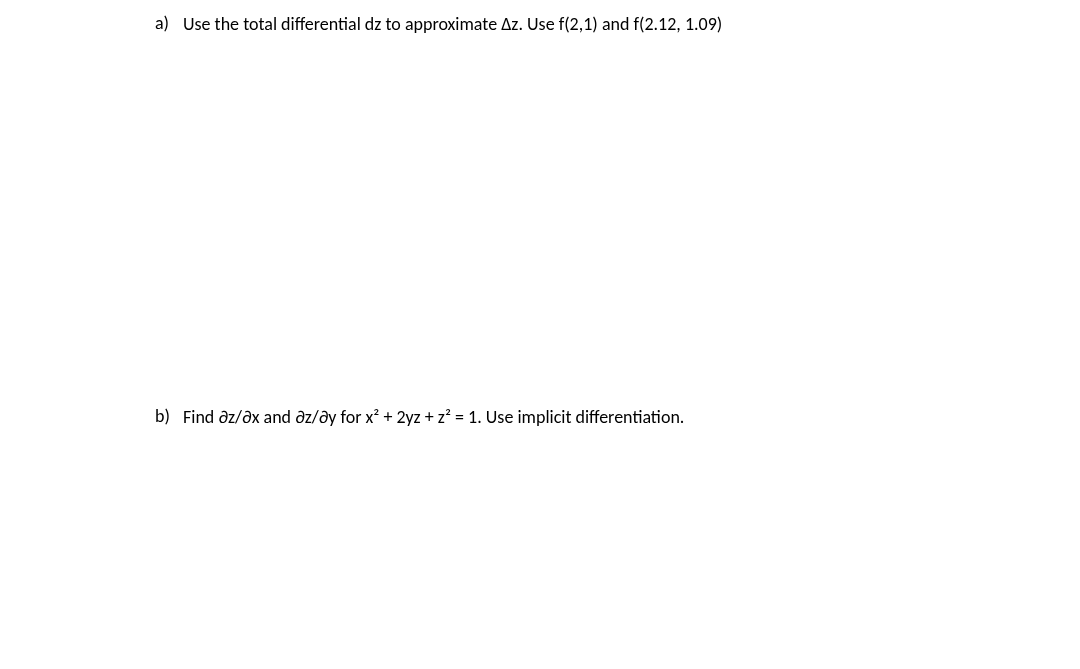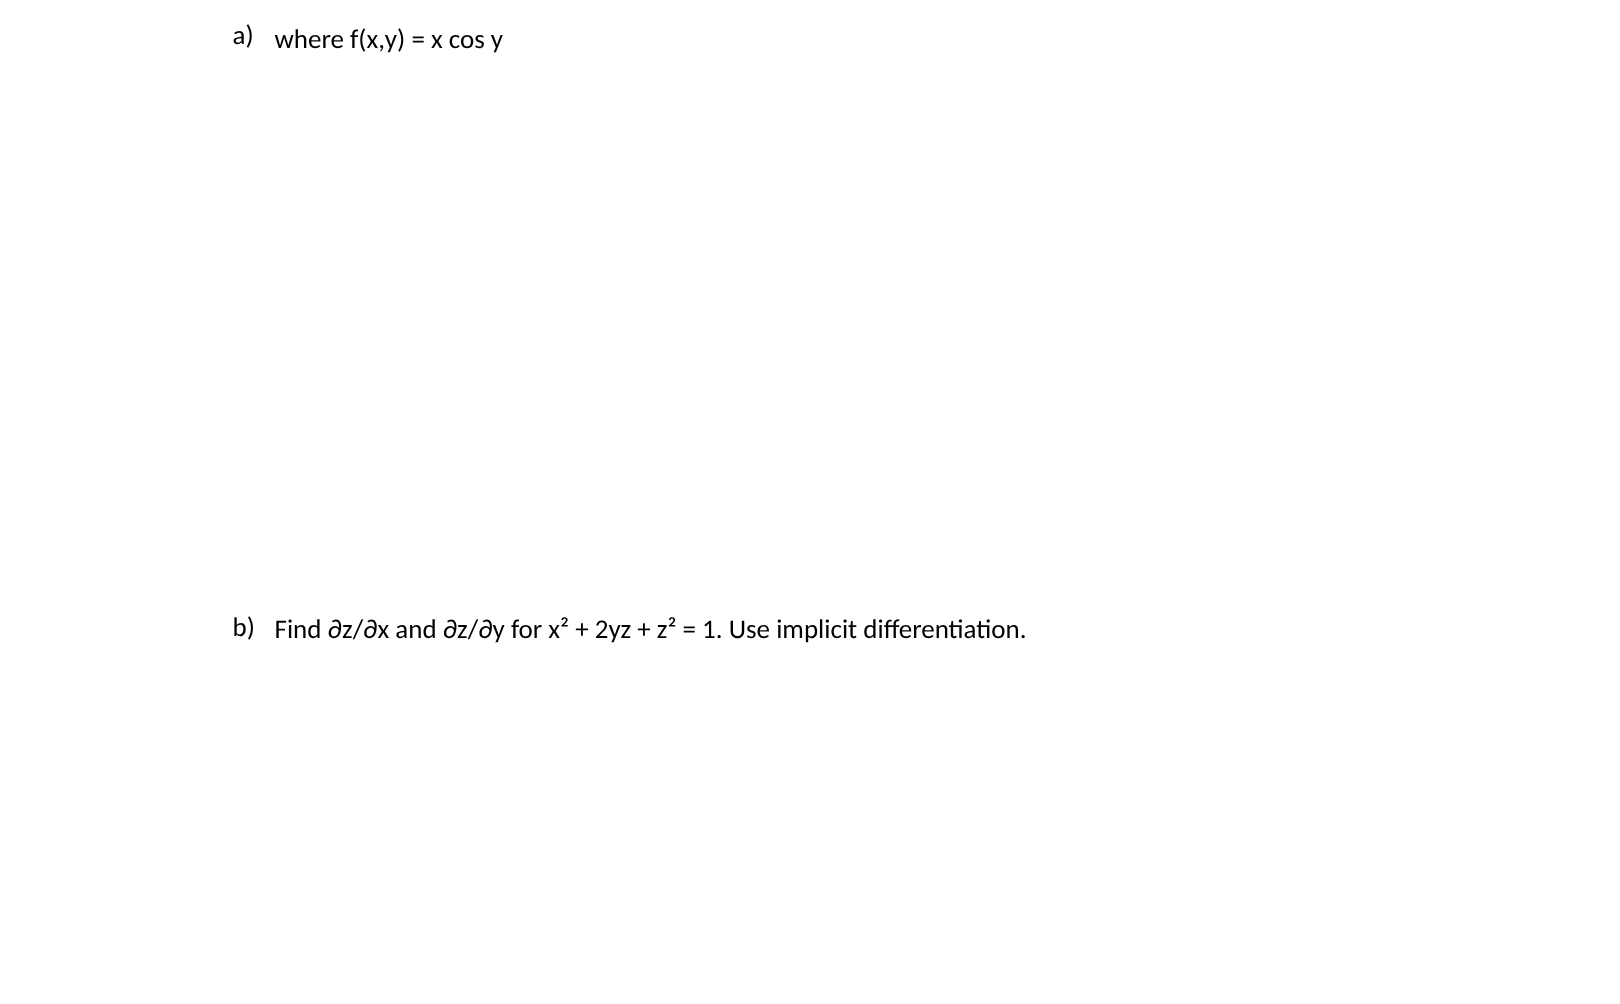--- a/index.html
+++ b/index.html
@@ -44,21 +44,21 @@
     }
   </style>
 </head>
 <body>
 
 <div class="page">
 
   <div class="problem problem-a">
     <div class="label">a)</div>
     <div class="content">
-      <div class="line2">where f(x,y) =  x cos y</div>
+      <div>Use the total differential dz to approximate Δz.   Use f(2,1)  and  f(2.12, 1.09)</div>
     </div>
   </div>
 
   <div class="problem">
     <div class="label">b)</div>
     <div class="content">
       <span>Find  </span><span class="italic">∂z/∂x</span><span>   and </span><span class="italic">∂z/∂y</span><span>  for  x² + 2yz + z² = 1.   Use implicit differentiation.</span>
     </div>
   </div>
 

